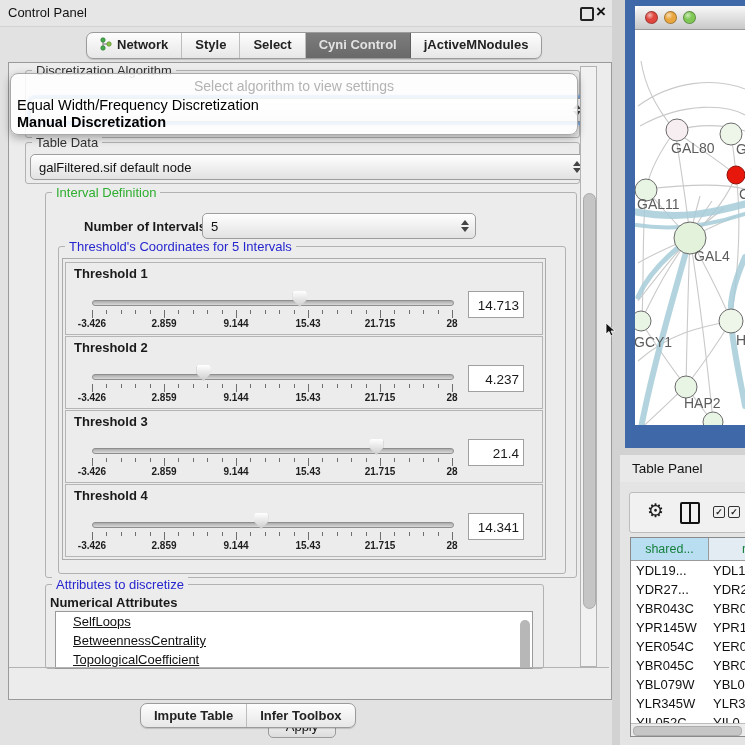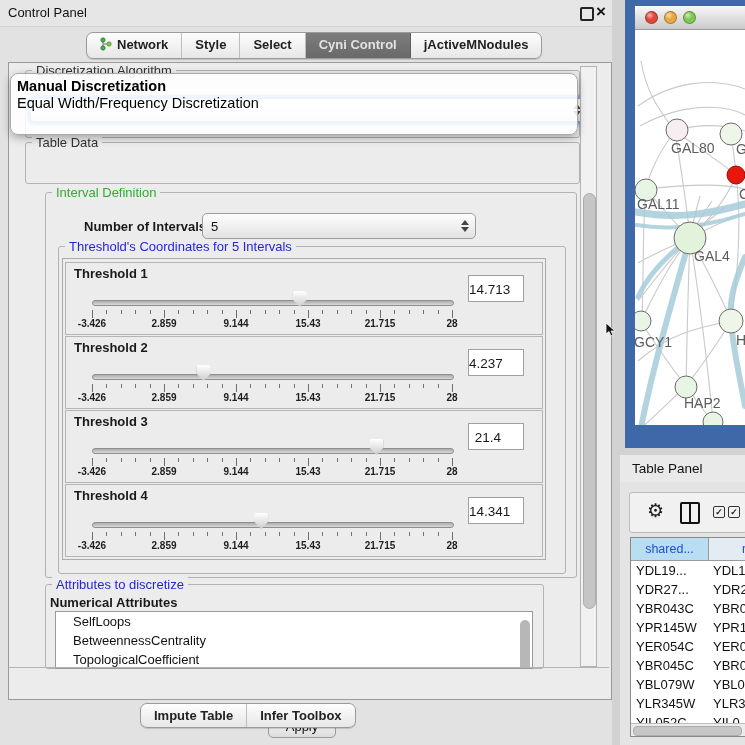--- a/index.html
+++ b/index.html
@@ -45,24 +45,24 @@
   #thr-wrap{left:62px;top:258px;width:482px;height:300px;border:1px solid #ababab;}
   .trow{position:absolute;left:2px;width:476px;height:71px;border:1px solid #b5b5b5;background:#ececec;}
   .tlabel{position:absolute;left:8px;top:3px;font-weight:700;font-size:13px;}
   .track{position:absolute;left:26px;top:37px;width:360px;height:4px;border:1px solid #8e8e8e;
          border-radius:3px;background:linear-gradient(#ababab,#d9d9d9);}
   .thumb{position:absolute;top:28px;width:14px;height:16px;background:linear-gradient(#ffffff,#cccccc);
          clip-path:polygon(10% 0,90% 0,100% 14%,100% 55%,50% 100%,0 55%,0 14%);
          filter:drop-shadow(0 0 1px rgba(0,0,0,.55));}
   .tick{position:absolute;width:1px;background:#6f6f6f;top:47px;}
   .ticklbl{position:absolute;top:55px;width:60px;text-align:center;font-size:10px;font-weight:700;color:#1d1d1d;}
-  .tval{position:absolute;left:402px;top:12px;width:56px;height:27px;background:#fff;border:1px solid #a0a0a0;
-        font-size:13.5px;text-align:right;line-height:27px;padding-right:22px;box-sizing:border-box;}
-  
-  #attr-list{left:55px;top:611px;width:476px;height:56px;background:#fff;border:1px solid #9a9a9a;overflow:hidden;}
+  .tval{position:absolute;left:402px;top:28px;width:56px;height:27px;background:#fff;border:1px solid #a0a0a0;
+        font-size:13.5px;text-align:right;line-height:27px;padding-right:4px;box-sizing:border-box;}
+  
+  #attr-list{left:55px;top:611px;width:476px;height:56px;background:#fff;border:1px solid #9a9a9a;overflow:hidden;text-decoration:underline;}
   .attr-item{padding-left:17px;font-size:13px;line-height:19px;color:#111;white-space:nowrap;}
   #attr-scroll{position:absolute;right:2px;top:8px;width:10px;height:70px;background:#b7b7b7;border-radius:6px;}
   
   #vscroll{left:580px;top:66px;width:17px;height:601px;background:#f1f1f1;border:1px solid #b3b3b3;box-sizing:border-box;}
   #vthumb{position:absolute;left:2px;top:126px;width:11px;height:414px;background:#c5c5c5;border:1px solid #ababab;border-radius:7px;}
   
   .btn{position:absolute;background:linear-gradient(#ffffff,#dcdcdc);border:1px solid #9b9b9b;border-radius:5px;
        font-size:13px;text-align:center;color:#111;}
   
   #right-bg{left:612px;top:0;width:133px;height:745px;background:#d2d2d2;}
@@ -77,21 +77,21 @@
   #tp-title span{position:absolute;left:12px;top:6px;font-size:13.5px;color:#111;}
   #tp-body{left:620px;top:482px;width:125px;height:263px;background:#e4e4e4;}
   #tp-toolbar{left:629px;top:492px;width:116px;height:39px;background:#f1f1f1;border:1px solid #bcbcbc;border-radius:3px;}
   #gear{position:absolute;left:17px;top:6px;font-size:19px;color:#1c1c1c;}
   #colicon{position:absolute;left:50px;top:9px;width:16px;height:18px;border:2px solid #111;border-radius:2px;}
   #colicon div{position:absolute;left:7px;top:0;width:2px;height:18px;background:#111;}
   .cb{position:absolute;top:13px;width:10px;height:10px;border:1.5px solid #333;border-radius:2px;font-size:9px;
       line-height:10px;text-align:center;color:#222;font-weight:700;}
   #table{left:630px;top:537px;width:115px;height:198px;background:#fff;border:1px solid #8a8a8a;overflow:hidden;}
   .hcell{position:absolute;top:0;height:22px;border-right:1px solid #9a9a9a;border-bottom:1px solid #9a9a9a;
-         font-size:12.5px;text-align:center;line-height:22px;color:#1d4ed8;}
+         font-size:12.5px;text-align:center;line-height:22px;color:#15803d;}
   .trowt{position:absolute;left:0;width:200px;height:19px;font-size:13px;color:#111;}
   .c1{position:absolute;left:5px;top:2px;}
   .c2{position:absolute;left:82px;top:2px;}
   #hscroll{position:absolute;left:0;top:185px;width:115px;height:13px;background:#ececec;border-top:1px solid #bdbdbd;}
   #hthumb{position:absolute;left:2px;top:2px;width:107px;height:8px;background:#c6c6c6;border:1px solid #adadad;border-radius:4px;}
   #cursor{left:605px;top:323px;z-index:60;}
   .netlabel{font-size:14px;fill:#5c5c5c;}
 </style>
 </head>
 <body>
@@ -131,28 +131,33 @@
   <div class="abs" id="outer"></div>
 
   <div class="group" style="left:25px;top:70px;width:553px;height:66px;">
     <span class="gtitle gt-black">Discretization Algorithm</span>
   </div>
   <div class="combo" id="algo-combo" style="left:30px;top:98px;width:548px;height:22px;">
     <span class="stepper"></span>
   </div>
 
   <div class="abs" id="algo-popup">
+    <div id="popup-hint">Select algorithm to view settings</div>
     <div id="popup-options">
+        <div class="popup-opt">Equal Width/Frequency Discretization</div>
         <div class="popup-opt bold">Manual Discretization</div>
-        <div class="popup-opt">Equal Width/Frequency Discretization</div>
       </div>
   </div>
 
   <div class="group" style="left:25px;top:142px;width:553px;height:40px;">
     <span class="gtitle gt-black">Table Data</span>
+  </div>
+  <div class="combo" style="left:30px;top:154px;width:548px;height:24px;">
+    <span>galFiltered.sif default node</span>
+    <span class="stepper"></span>
   </div>
 
   <div class="group" style="left:45px;top:192px;width:530px;height:384px;">
     <span class="gtitle gt-green">Interval Definition</span>
   </div>
   <span class="abs" style="left:84px;top:219px;font-weight:700;">Number of Intervals</span>
   <div class="combo" style="left:202px;top:213px;width:264px;height:24px;">
     <span>5</span>
     <span class="stepper"></span>
   </div>

